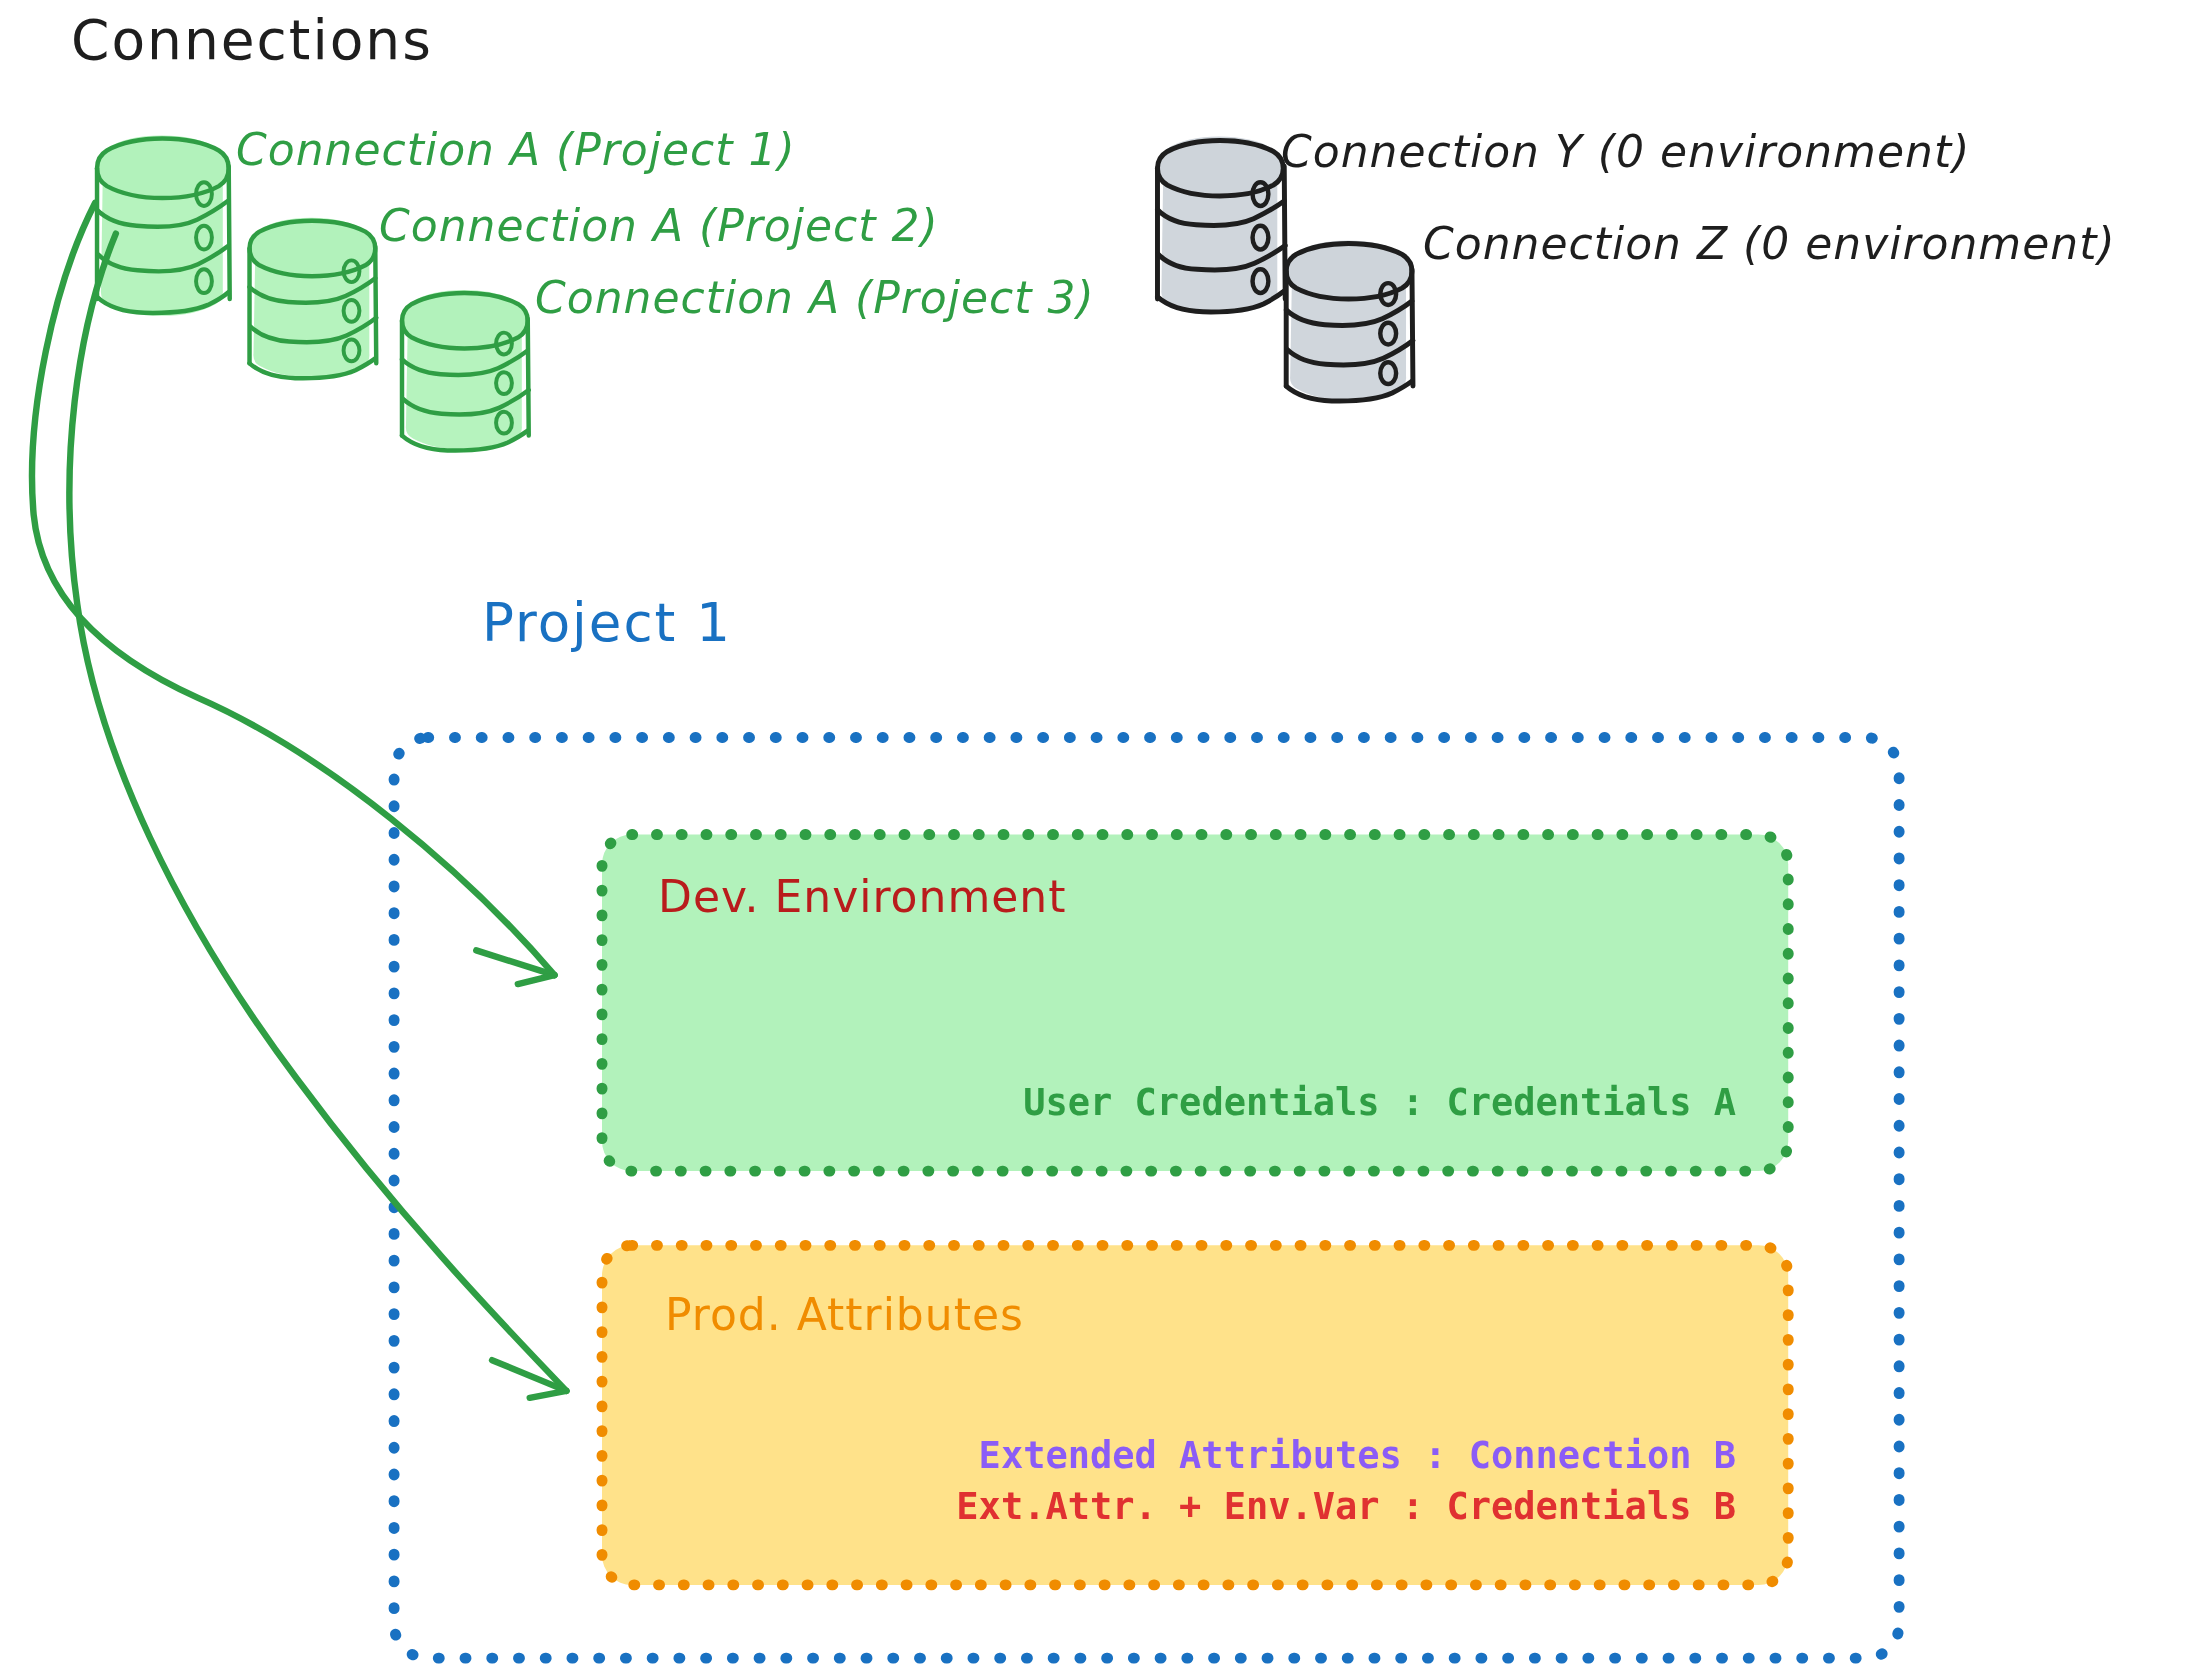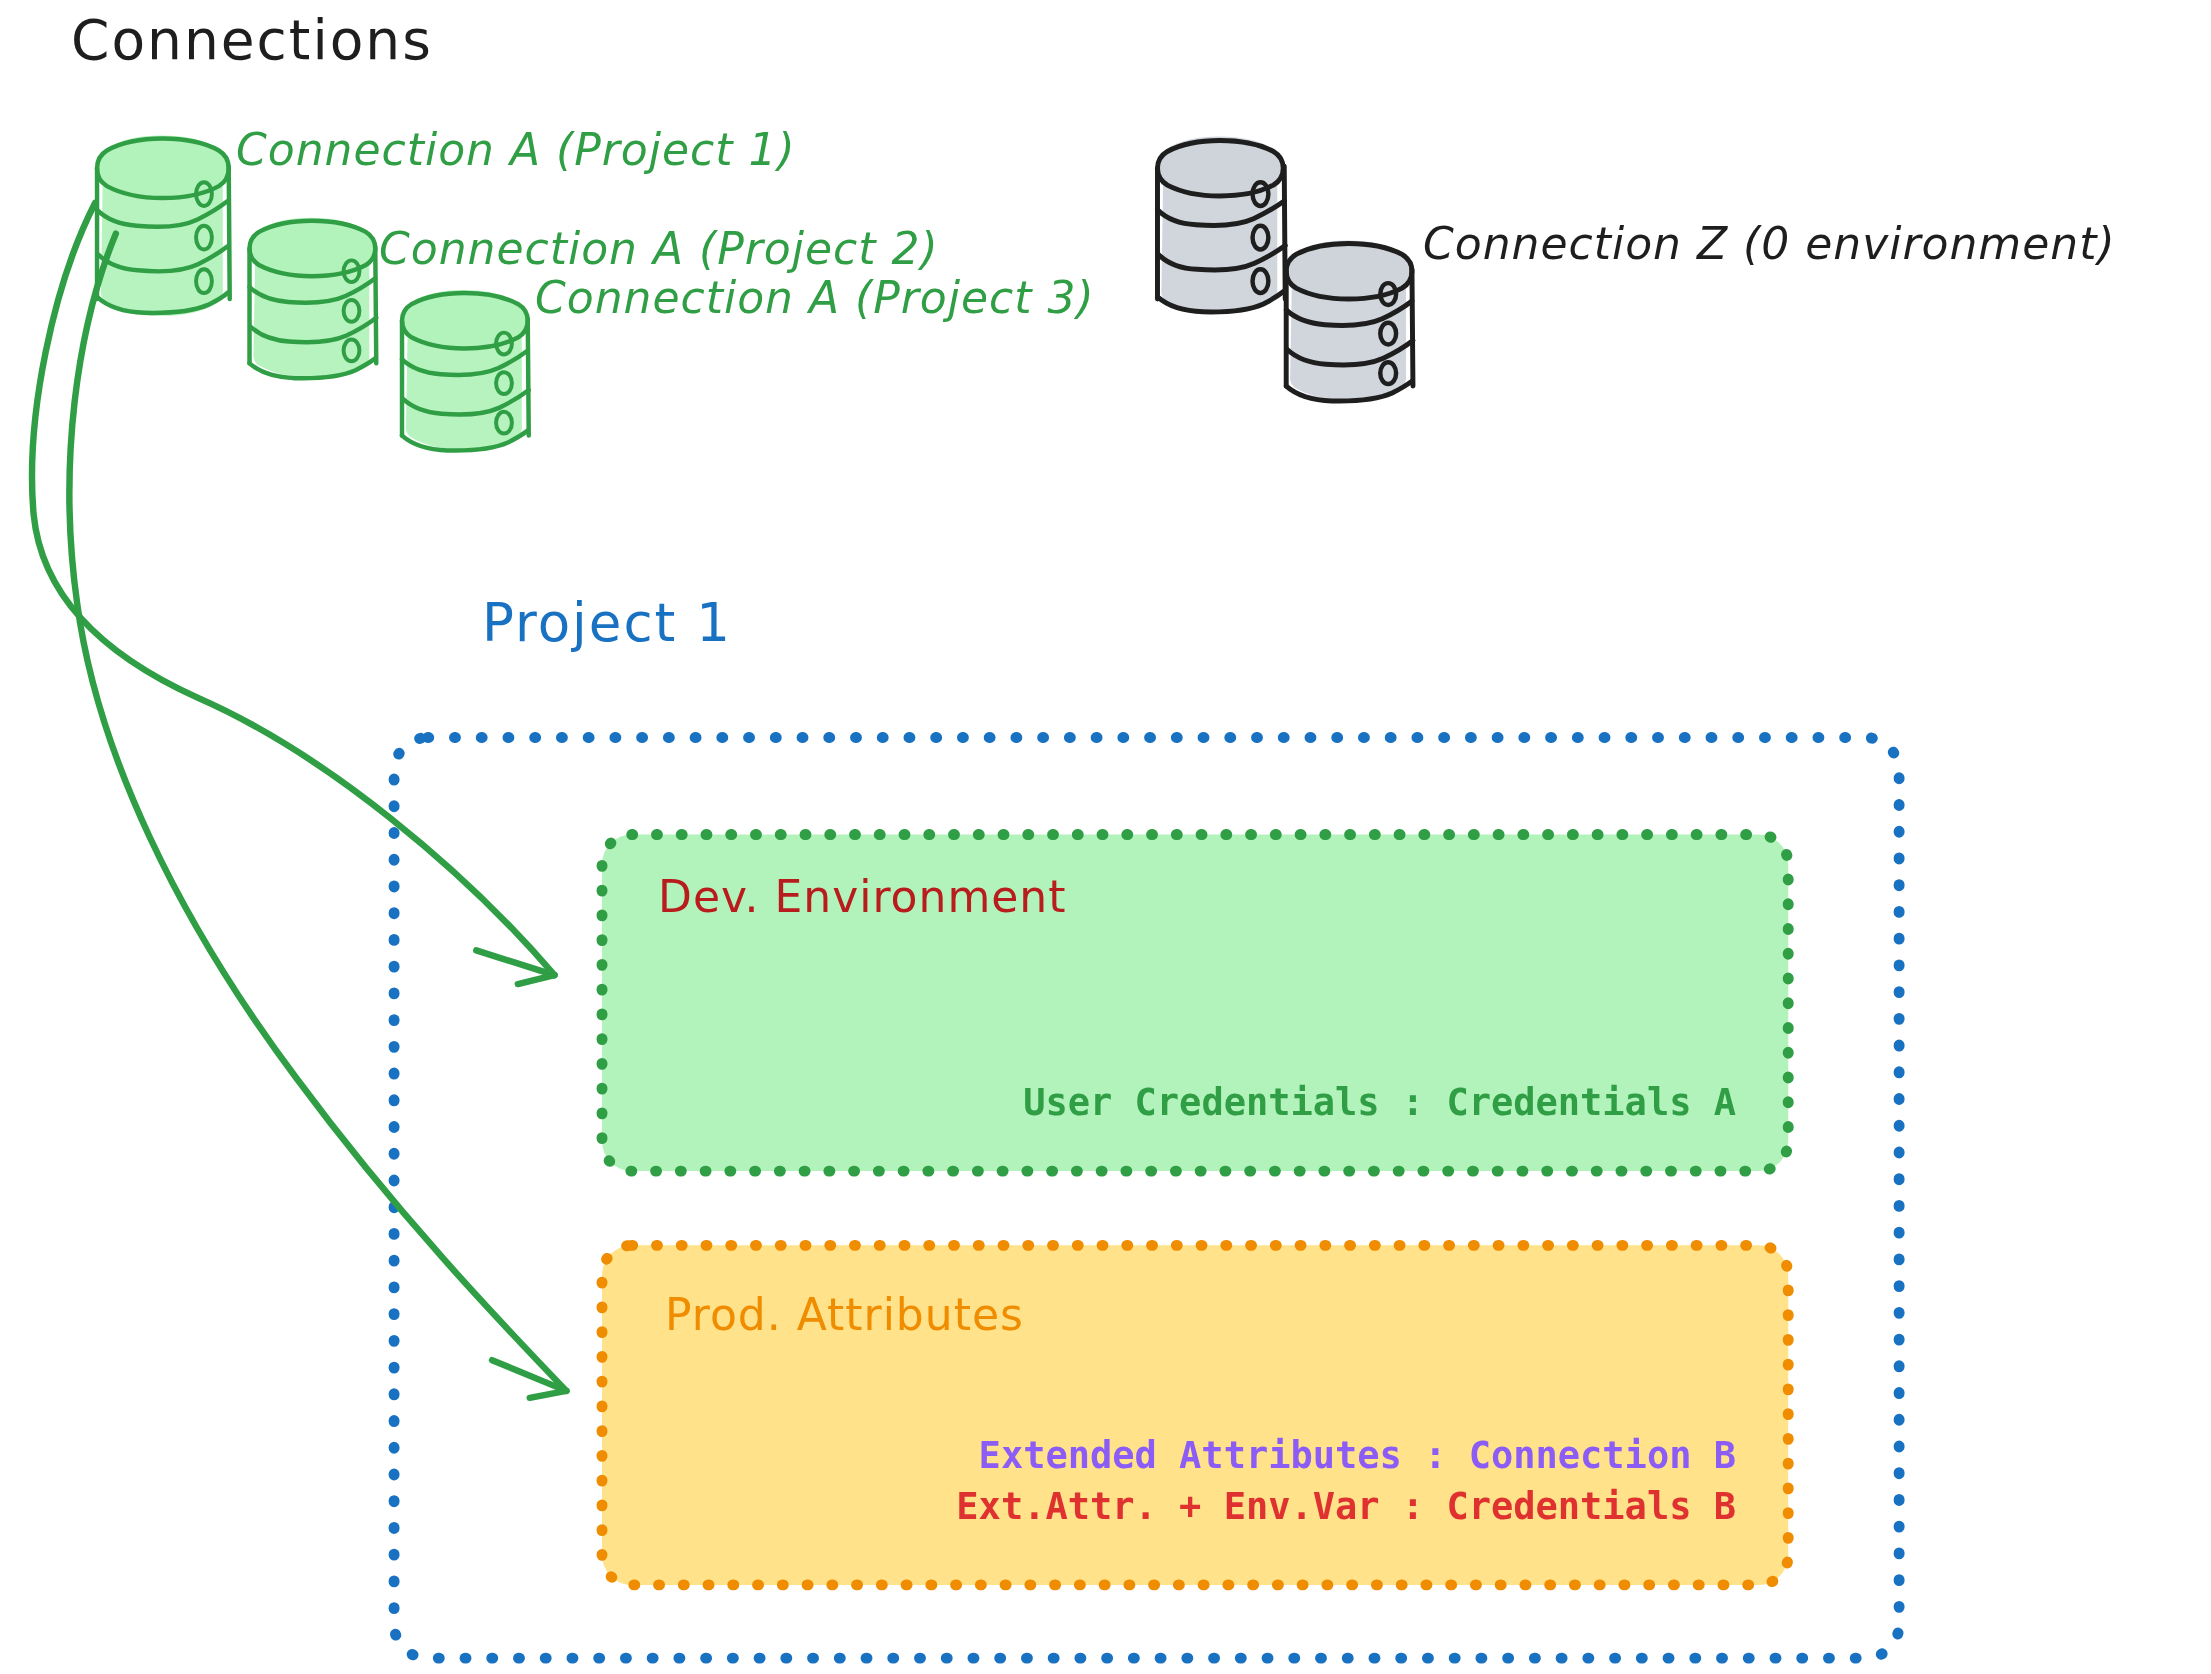--- a/index.html
+++ b/index.html
@@ -54,21 +54,21 @@
 
   
   .conn-green-label {
     font-size: 44px;
     color: #2f9e44;
     font-style: italic;
     letter-spacing: 1px;
     text-align: right;
   }
   #label-conn-a1 { left: 236px; top: 124px; }
-  #label-conn-a2 { left: 379px; top: 200px; margin-top: 23px; }
+  #label-conn-a2 { left: 379px; top: 200px; }
   #label-conn-a3 { left: 535px; top: 272px; }
 
   
   .conn-gray-label {
     font-size: 44px;
     color: #1e1e1e;
     font-style: italic;
     letter-spacing: 1px;
   }
   #label-conn-y { left: 1281px; top: 126px; }
@@ -236,20 +236,21 @@
   </svg>
 
   <div class="hand-text" id="title-connections">Connections</div>
 
   <div class="hand-text conn-green-label" id="label-conn-a1">Connection A (Project 1)</div>
 
   <div class="hand-text conn-green-label" id="label-conn-a2">Connection A (Project 2)</div>
 
   <div class="hand-text conn-green-label" id="label-conn-a3">Connection A (Project 3)</div>
 
+  <div class="hand-text conn-gray-label" id="label-conn-y">Connection Y (0 environment)</div>
 
   <div class="hand-text conn-gray-label" id="label-conn-z">Connection Z (0 environment)</div>
 
   <div class="hand-text" id="title-project-1">Project 1</div>
 
   <div class="hand-text" id="title-dev-env">Dev. Environment</div>
 
   <div class="mono-text" id="line-dev-cred">User Credentials : Credentials A</div>
 
   <div class="hand-text" id="title-prod-env">Prod. Attributes</div>

